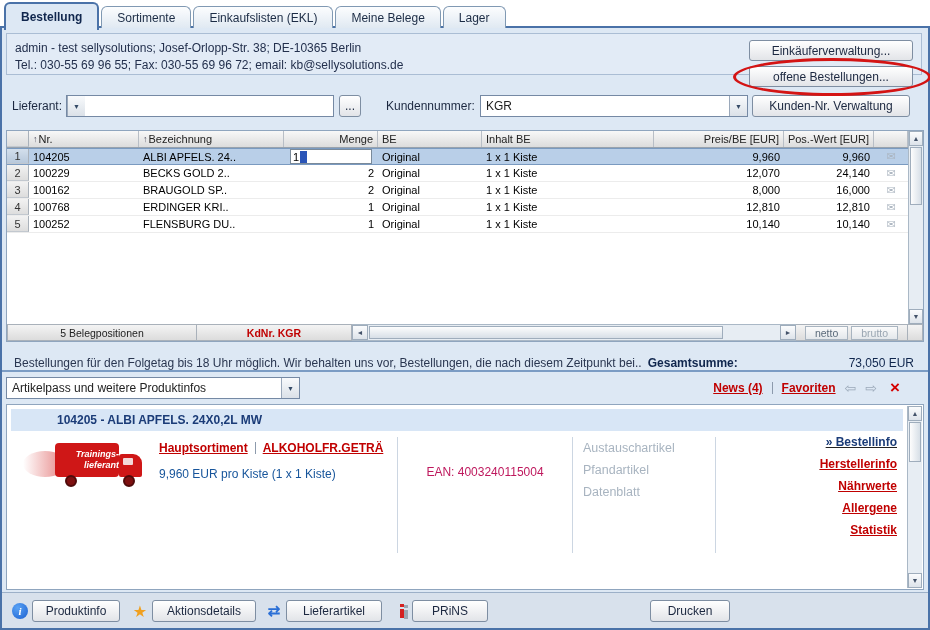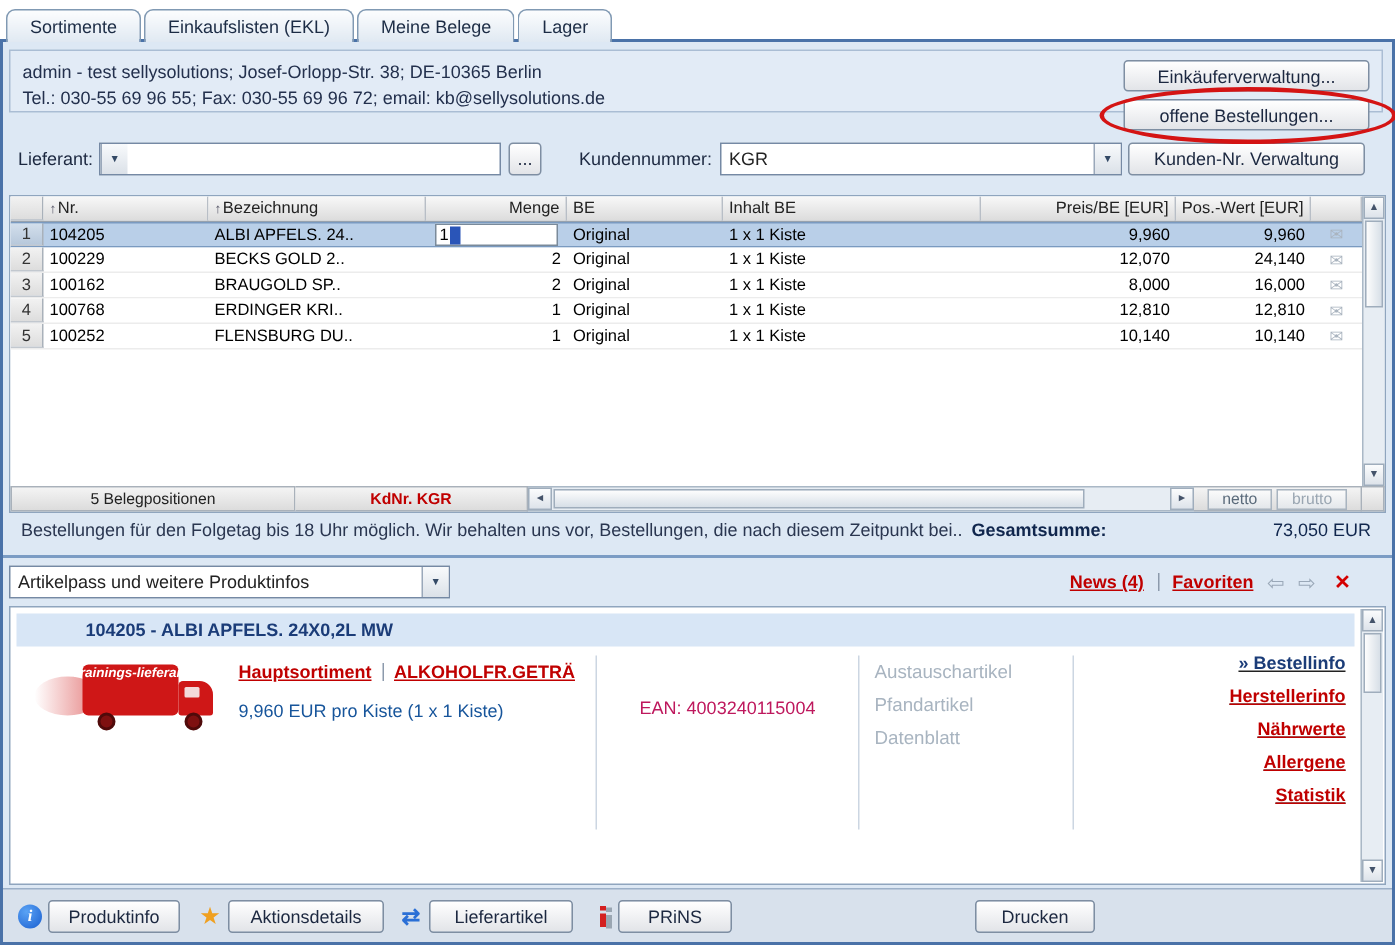--- a/index.html
+++ b/index.html
@@ -104,21 +104,21 @@
   .hscroll .thumb { position:absolute; left:1px; top:1px; bottom:1px; width:86%; background:linear-gradient(#fdfdfd,#d7dfe7); border:1px solid #9fadbc; }
   .nb-cell { gap:3px; padding:0 3px; }
   .mini-btn {
     height:14px; line-height:12px; font-size:10.5px; padding:0 9px; border:1px solid #a8b4c0;
     background:linear-gradient(#fbfbfb,#e3e7eb); color:#5a6a7a; font-family:inherit;
   }
   .mini-btn.dim { color:#9aa6b2; }
   
   .statusbar {
     position:absolute; left:0; right:0; top:318px; height:26px; background:#dde8f4;
-    border-bottom:2px solid #7b9cc4; display:flex; align-items:flex-start; padding:0 14px 0 12px;
+    border-bottom:2px solid #7b9cc4; display:flex; align-items:flex-end; padding:0 14px 0 12px;
   }
   .status-msg { color:#2a3650; white-space:nowrap; overflow:hidden; }
   .total-lbl { font-weight:bold; color:#10264d; margin-left:6px; white-space:nowrap; }
   .total-val { margin-left:auto; color:#10264d; white-space:nowrap; }
   
   .prod-row { position:absolute; left:0; top:348px; width:926px; height:26px; }
   .pos-combo3 { left:4px; width:294px; }
   .news-cluster { position:absolute; right:28px; top:4px; display:flex; align-items:center; gap:9px; }
   .red-link { color:#c00000; text-decoration:underline; font-weight:bold; cursor:default; white-space:nowrap; }
   .pipe-sep { width:1px; height:12px; background:#8c9aac; }
@@ -142,22 +142,22 @@
   .bestellinfo { color:#1b3c78; font-weight:bold; text-decoration:none; }
   .p-scroll { position:absolute; top:1px; right:1px; bottom:1px; width:15px; background:#e7edf3; border-left:1px solid #aab8c6; display:flex; flex-direction:column; }
   .p-scroll .thumb { height:40px; margin:1px; background:linear-gradient(90deg,#fdfdfd,#d7dfe7); border:1px solid #9fadbc; }
   .p-scroll .spacer { flex:1; }
   .vscroll .spacer { flex:1; }
   
   .truck { position:absolute; left:34px; top:36px; width:120px; height:56px; }
   .truck-swoosh { position:absolute; left:-18px; top:10px; width:44px; height:26px;
     background:linear-gradient(90deg, rgba(207,23,23,0), rgba(207,23,23,0.55)); border-radius:50%; }
   .truck-box { position:absolute; left:14px; top:2px; width:64px; height:34px; background:#cf1717; border-radius:4px;
-    color:#fff; font-size:9px; font-style:italic; font-weight:bold; display:flex; 
-    align-items:flex-start; justify-content:center; line-height:1.25; }
+    color:#fff; font-size:9px; font-style:italic; font-weight:bold; display:flex; flex-direction:column;
+    align-items:flex-end; justify-content:center; line-height:1.25; }
   .truck-cab { position:absolute; left:78px; top:13px; width:23px; height:23px; background:#cf1717; border-radius:3px 9px 2px 2px; }
   .truck-cab::after { content:""; position:absolute; left:4px; top:4px; width:10px; height:7px; background:#f3d9d9; border-radius:1px; }
   .wheel { position:absolute; top:34px; width:12px; height:12px; background:#7e1010; border:2px solid #4f0a0a; border-radius:50%; }
   .w1 { left:24px; } .w2 { left:82px; }
   
   .toolbar { position:absolute; left:0; right:0; bottom:0; height:36px; background:#d8e1ec; border-top:1px solid #9cb0c8; }
   .toolbar .btn { top:7px; position:absolute; height:22px; }
   .tb-icon { position:absolute; top:10px; width:16px; height:16px; display:flex; align-items:center; justify-content:center; }
   .icon-info { left:10px; border-radius:50%; background:radial-gradient(circle at 35% 30%, #5aa3f5, #1a5fd0);
     color:#fff; font-family:"Liberation Serif", serif; font-style:italic; font-weight:bold; font-size:11px; }
@@ -172,20 +172,21 @@
   .b-prins         { left:410px; width:76px; }
   .b-drucken       { left:648px; width:80px; }
   .b-abschliessen  { left:742px; width:176px; border:1px solid #55718f; }
 </style>
 </head>
 <body>
 
 <div class="app">
 
   <div class="tabs">
+    <div class="tab active">Bestellung</div>
     <div class="tab">Sortimente</div>
     <div class="tab">Einkaufslisten (EKL)</div>
     <div class="tab">Meine Belege</div>
     <div class="tab">Lager</div>
   </div>
 
   <div class="frame">
 
     <div class="header-box">
       <div class="addr addr1">admin - test sellysolutions; Josef-Orlopp-Str. 38; DE-10365 Berlin</div>

